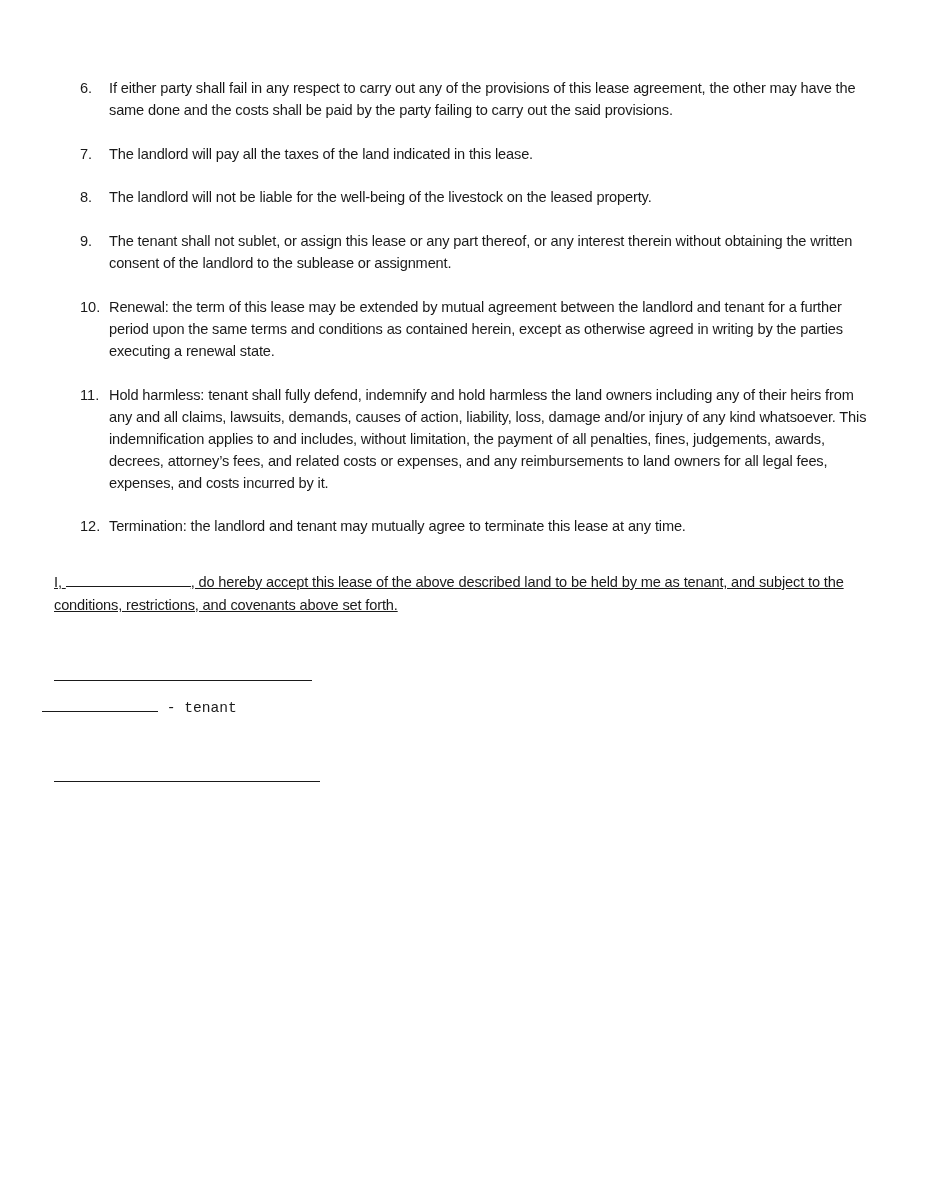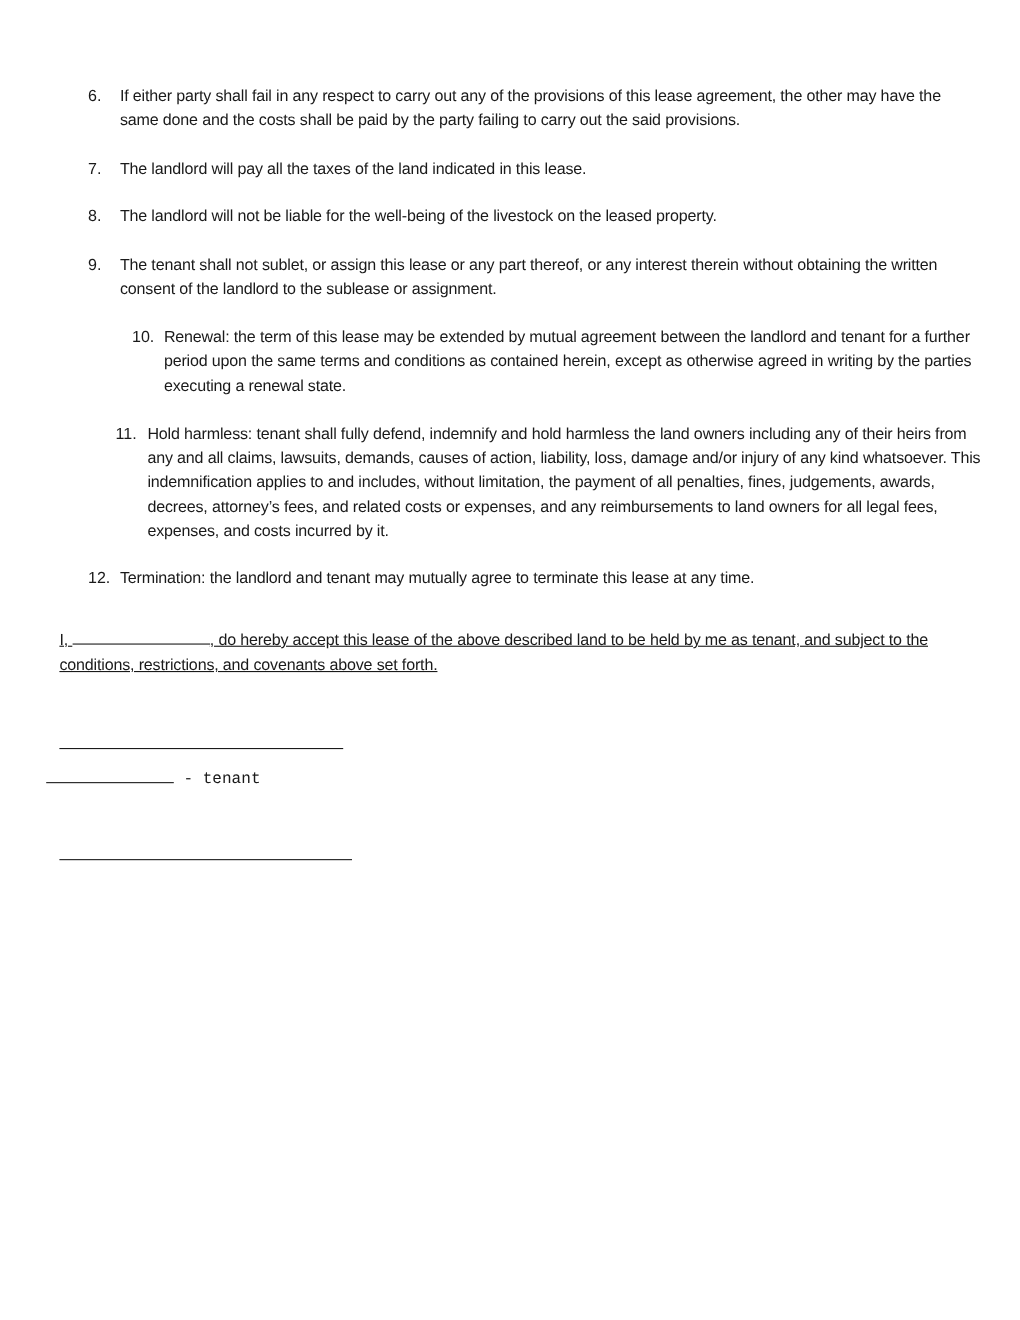--- a/index.html
+++ b/index.html
@@ -32,26 +32,26 @@
   <div class="item" style="top:186px;">
     <span class="num">8.</span>
     <span class="txt">The landlord will not be liable for the well-being of the livestock on the leased property.</span>
   </div>
 
   <div class="item" style="top:230px;">
     <span class="num">9.</span>
     <span class="txt">The tenant shall not sublet, or assign this lease or any part thereof, or any interest therein without obtaining the written consent of the landlord to the sublease or assignment.</span>
   </div>
 
-  <div class="item" style="top:296px;margin-left:40px;">
+  <div class="item" style="top:296px;">
     <span class="num">10.</span>
     <span class="txt">Renewal: the term of this lease may be extended by mutual agreement between the landlord and tenant for a further period upon the same terms and conditions as contained herein, except as otherwise agreed in writing by the parties executing a renewal state.</span>
   </div>
 
-  <div class="item" style="top:384px;margin-left:25px;">
+  <div class="item" style="top:384px;">
     <span class="num">11.</span>
     <span class="txt">Hold harmless: tenant shall fully defend, indemnify and hold harmless the land owners including any of their heirs from any and all claims, lawsuits, demands, causes of action, liability, loss, damage and/or injury of any kind whatsoever.  This indemnification applies to and includes, without limitation, the payment of all penalties, fines, judgements, awards, decrees, attorney’s fees, and related costs or expenses, and any reimbursements to land owners for all legal fees, expenses, and costs incurred by it.</span>
   </div>
 
   <div class="item" style="top:515px;">
     <span class="num">12.</span>
     <span class="txt">Termination: the landlord and tenant may mutually agree to terminate this lease at any time.</span>
   </div>
 
   <div class="para" style="top:571px;">

